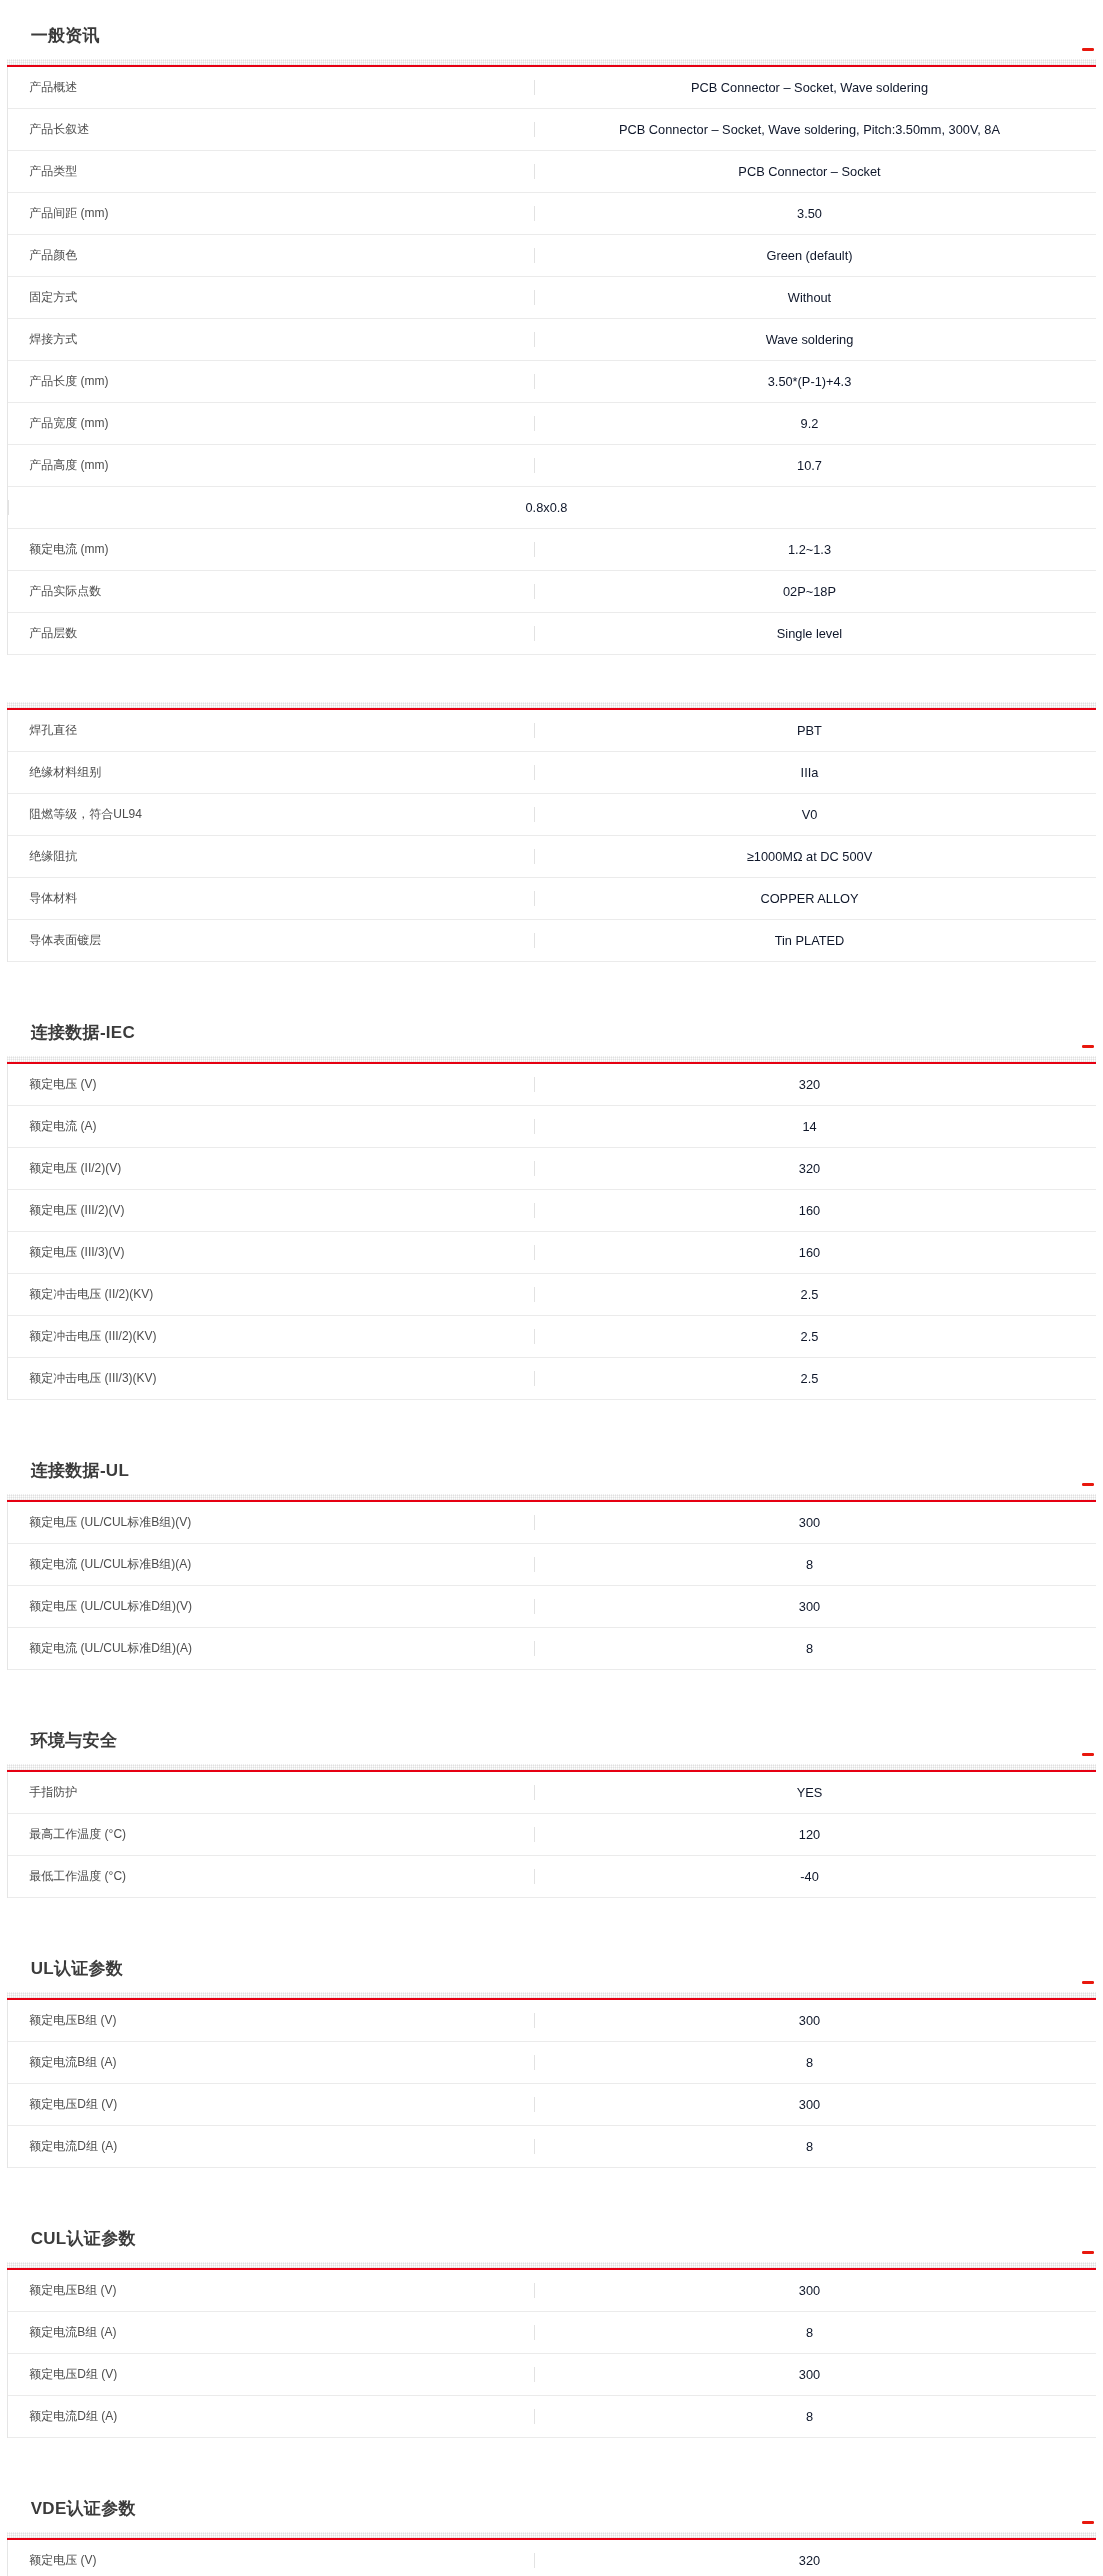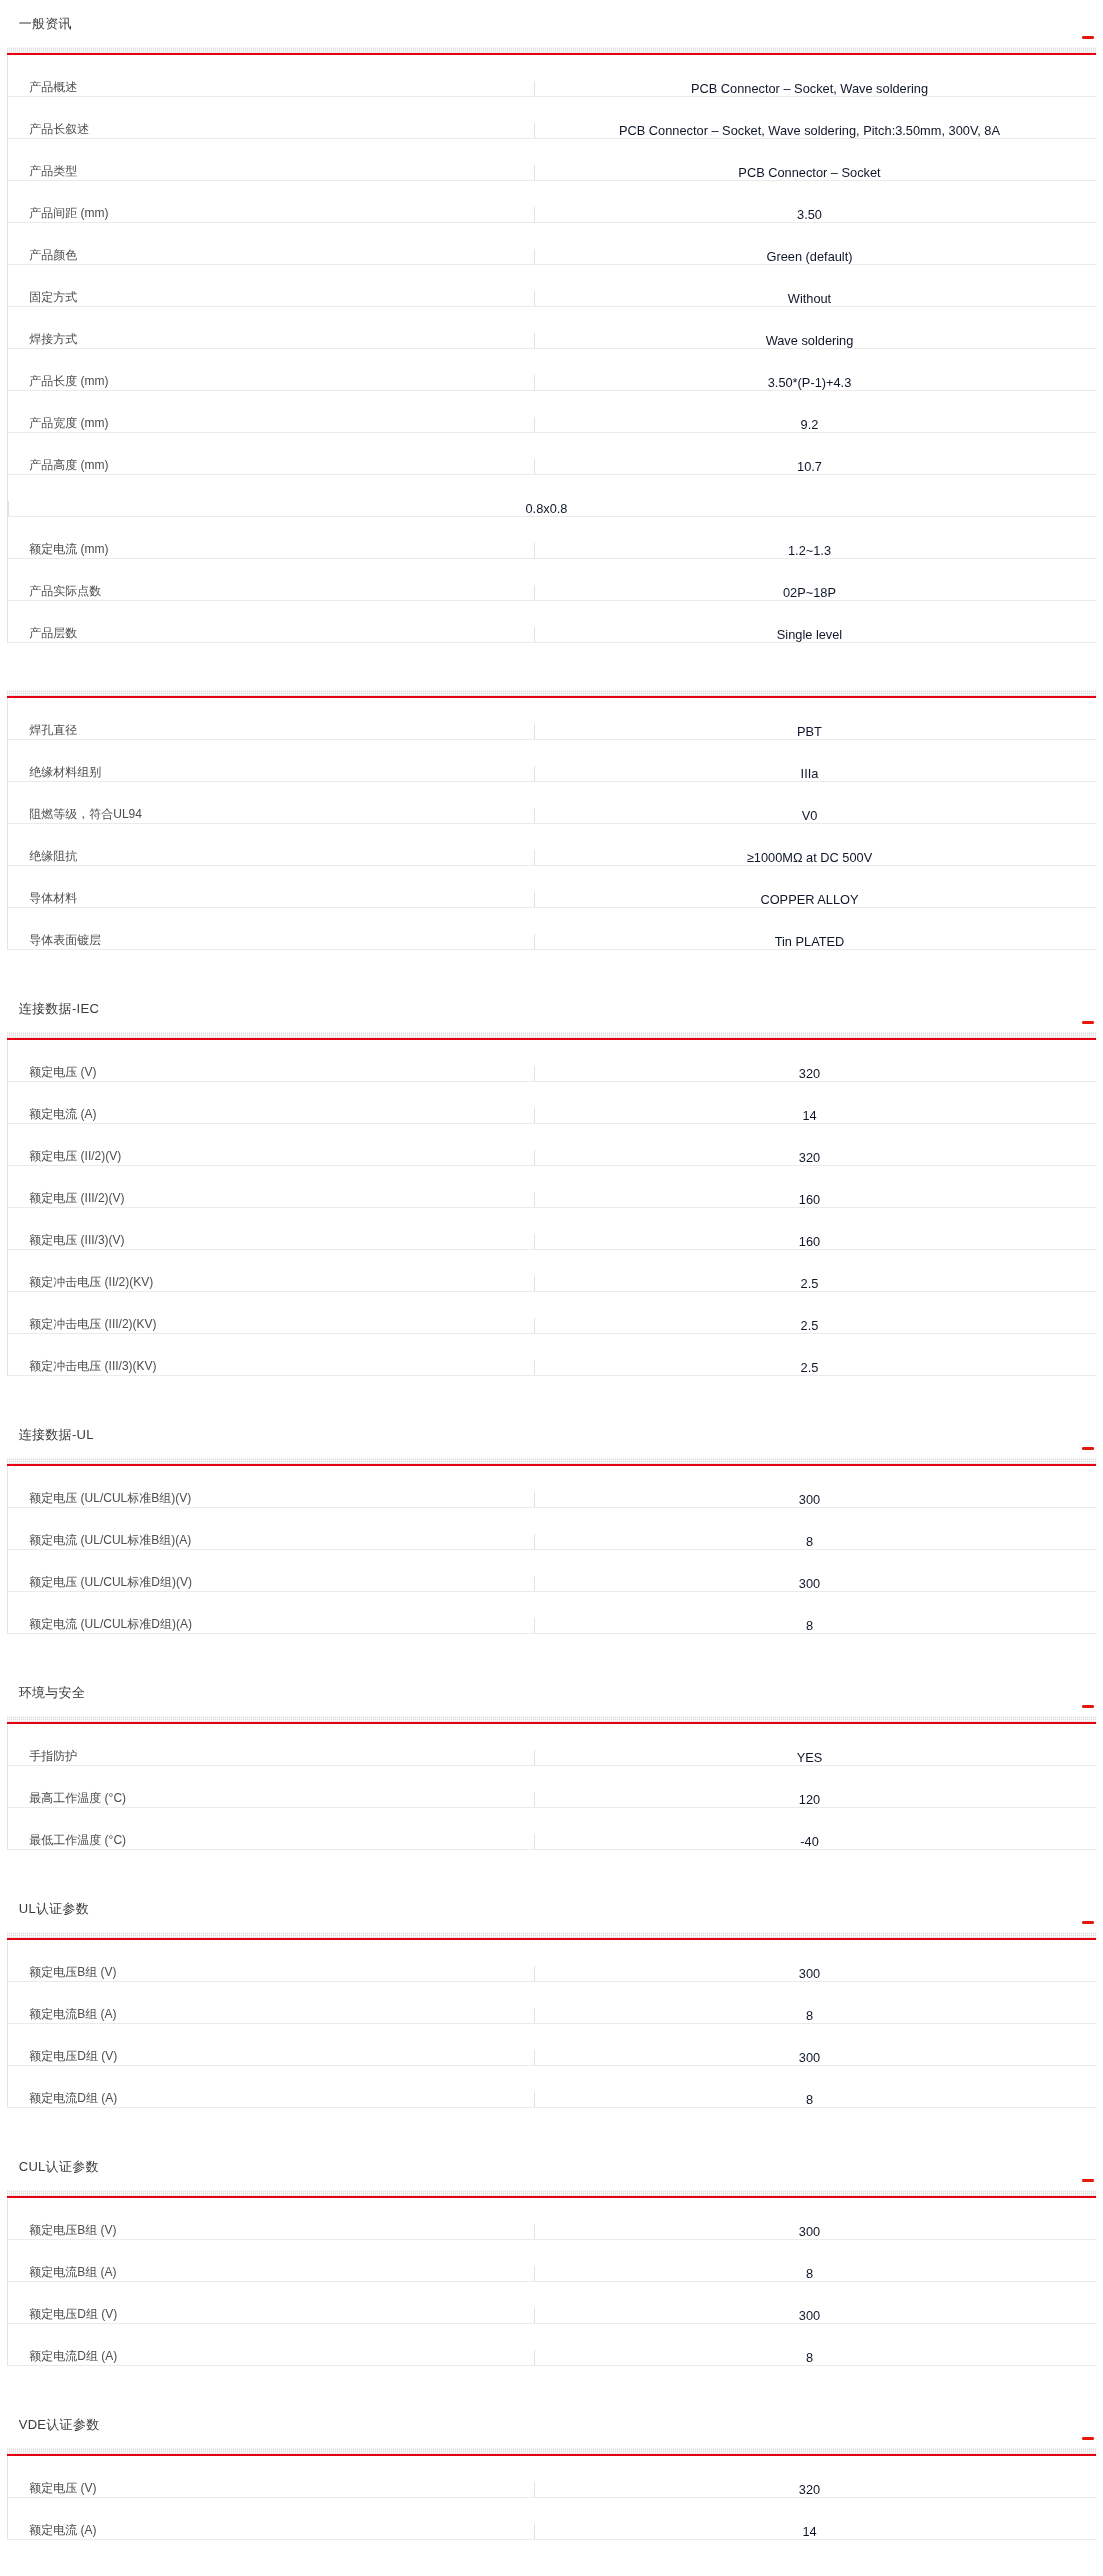--- a/index.html
+++ b/index.html
@@ -22,23 +22,23 @@
   .section:first-child {
     padding-top: 12px;
   }
   .section-header {
     position: relative;
     height: 23px;
     margin-bottom: 12px;
     padding-left: 12px;
   }
   .section-title {
-    margin: 0;
-    font-size: 13px;
-    font-weight: 400;
+    margin: 12px;
+    font-size: 17px;
+    font-weight: 700;
     color: #3b3b3b;
     line-height: 23px;
     letter-spacing: 0.3px;
   }
   .collapse-icon {
     position: absolute;
     right: 2.7px;
     bottom: -4px;
     width: 11.5px;
     height: 2.7px;
@@ -55,21 +55,21 @@
   }
   .rule-red {
     height: 2px;
     background: #e60012;
   }
   .rows {
     border-left: 0.7px solid #e5e5e5;
   }
   .row {
     display: flex;
-    align-items: flex-end;
+    align-items: center;
     height: 42px;
     box-sizing: border-box;
     border-bottom: 1.3px solid #ebebeb;
     background: #ffffff;
   }
   .row-label {
     width: 526px;
     box-sizing: border-box;
     padding-left: 21.6px;
     display: flex;

